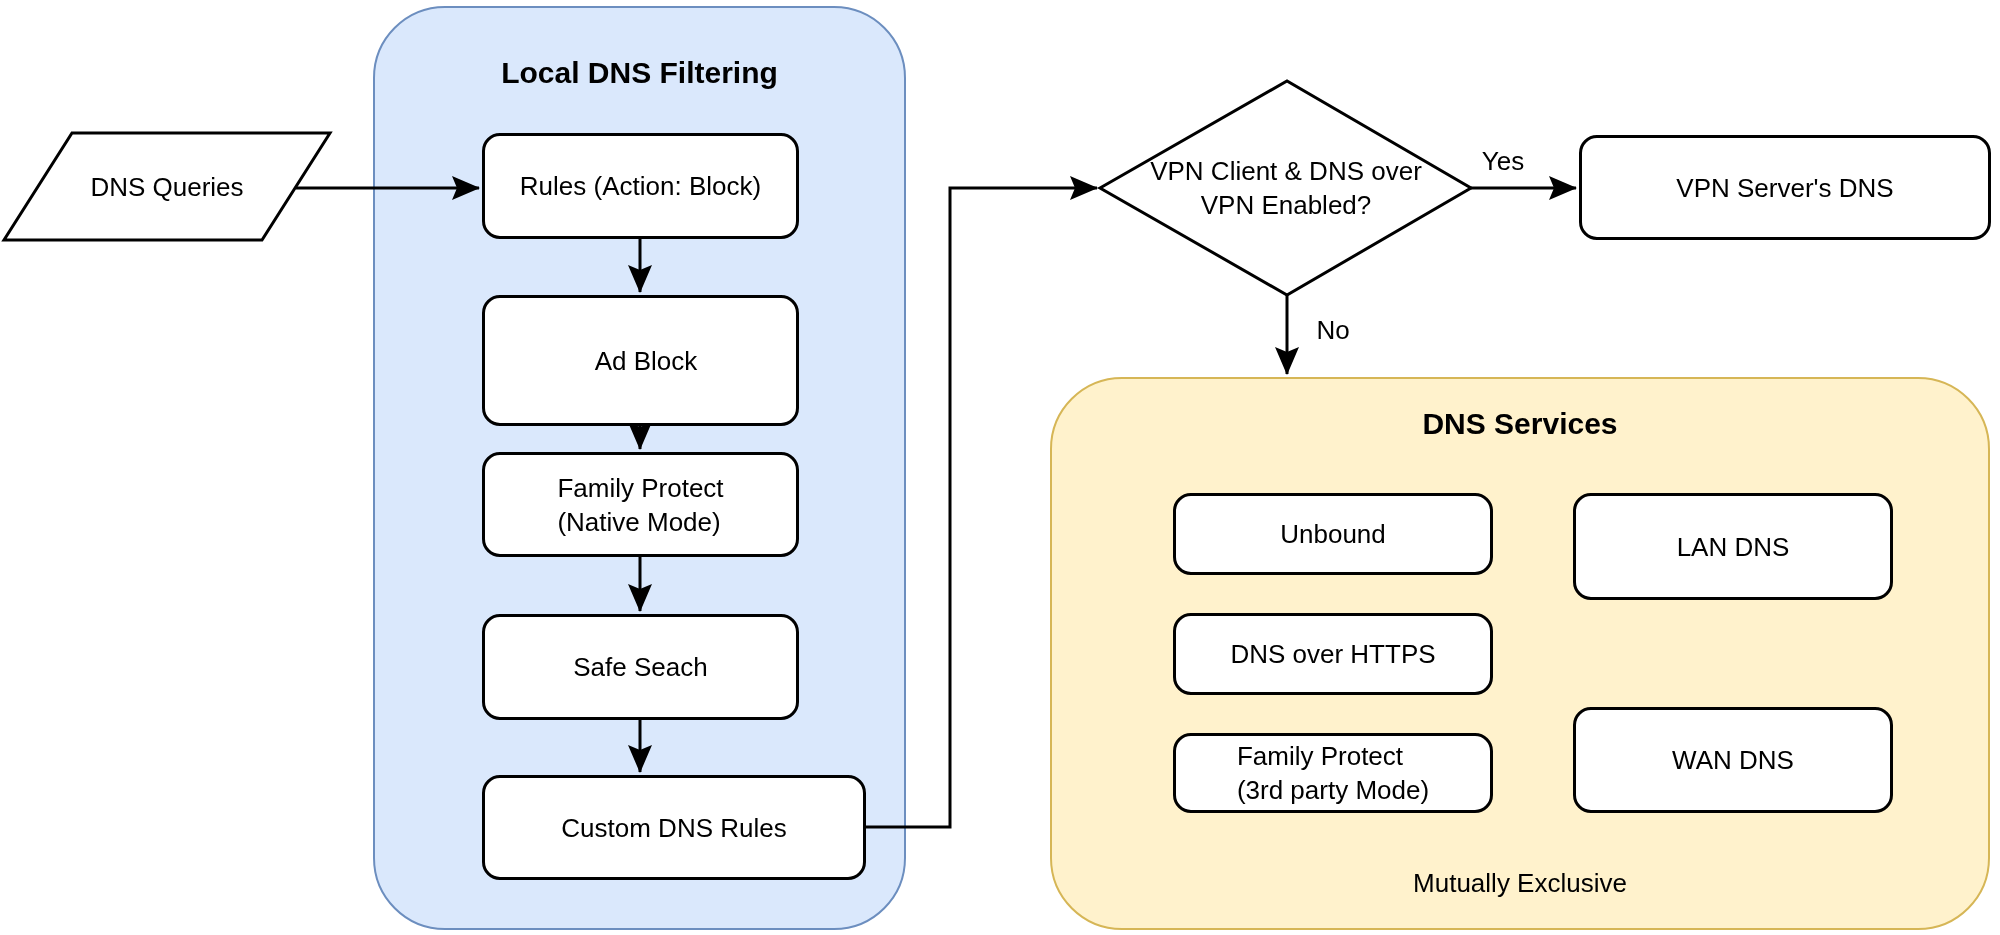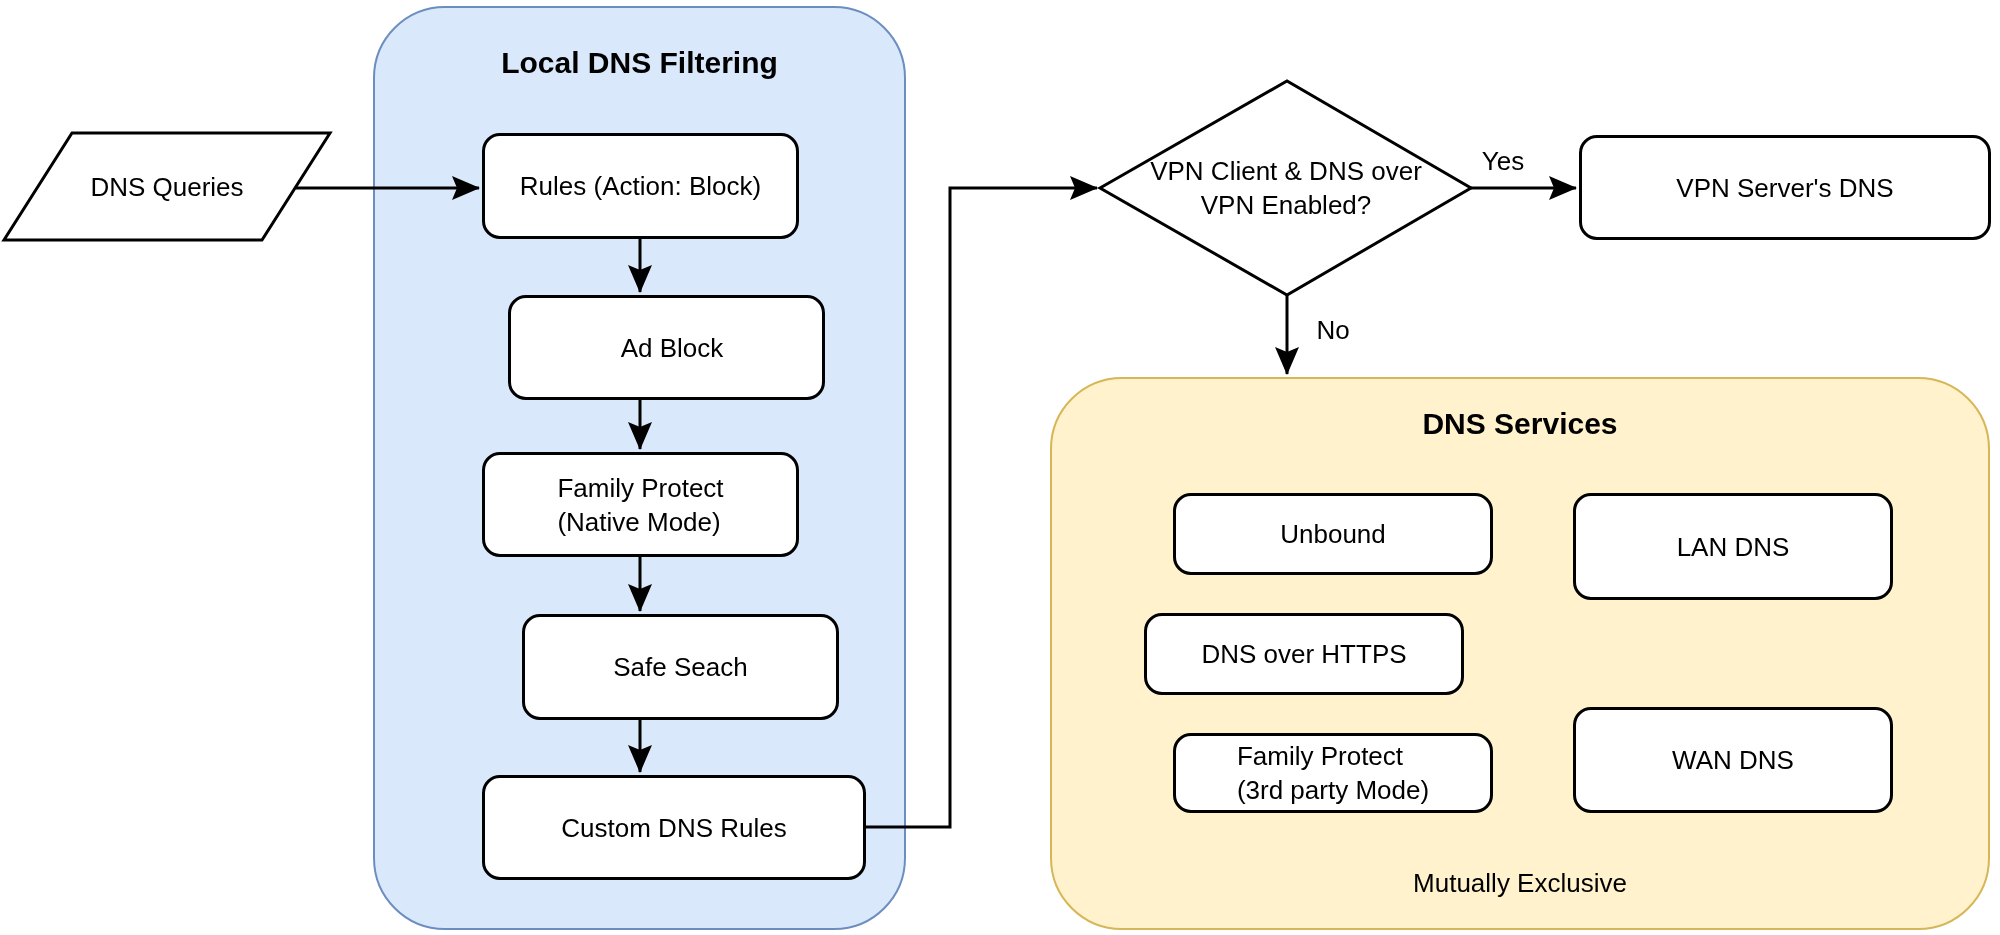--- a/index.html
+++ b/index.html
@@ -28,45 +28,45 @@
     background:var(--yellow-fill,#fff2cc);
     border:2px solid var(--yellow-stroke,#d6b656);
   }
   .container-title{
     position:absolute;
     text-align:center;
     font-weight:bold;
     font-size:30px;
     line-height:34px;
   }
-  #local-dns-title{left:373px;top:46px;width:533px;}
+  #local-dns-title{left:373px;top:56px;width:533px;}
   #dns-services-title{left:1050px;top:407px;width:940px;}
 
   .node{
     position:absolute;
     box-sizing:border-box;
     background:#ffffff;
     border:3px solid #000;
     border-radius:18px;
     display:flex;align-items:center;justify-content:center;
     text-align:left;
     font-size:26px;line-height:34px;
     white-space:pre-line;
   }
   
   #node-rules        {left:482px;top:133px;width:317px;height:106px;}
-  #node-adblock      {left:508px;top:295px;width:317px;height:105px;padding-left:11px;}
+  #node-adblock      {left:482px;top:295px;width:317px;height:131px;padding-left:11px;}
   #node-family-native{left:482px;top:452px;width:317px;height:105px;}
-  #node-safesearch   {left:482px;top:614px;width:317px;height:106px;margin-left:40px;}
+  #node-safesearch   {left:482px;top:614px;width:317px;height:106px;}
   #node-custom-rules {left:482px;top:775px;width:384px;height:105px;}
   
   #node-vpn-server   {left:1579px;top:135px;width:412px;height:105px;}
   #node-unbound      {left:1173px;top:493px;width:320px;height:82px;}
   #node-lan-dns      {left:1573px;top:493px;width:320px;height:107px;border-radius:18px;}
-  #node-doh          {left:1144px;top:613px;width:320px;height:82px;}
+  #node-doh          {left:1173px;top:613px;width:320px;height:82px;}
   #node-family-3rd   {left:1173px;top:733px;width:320px;height:80px;}
   #node-wan-dns      {left:1573px;top:707px;width:320px;height:106px;}
 
   .float-label{
     position:absolute;
     font-size:26px;line-height:34px;
     text-align:center;
     white-space:pre-line;
   }
   #dns-queries-label{left:4px;top:170px;width:326px;}

